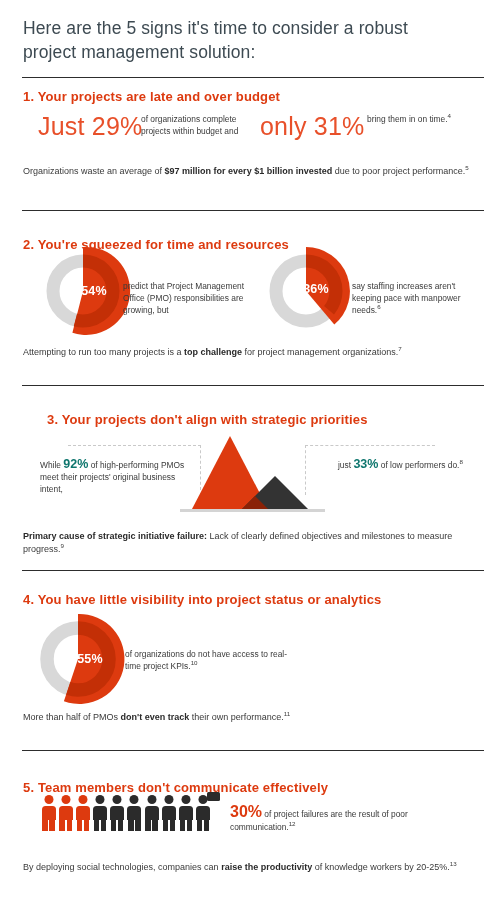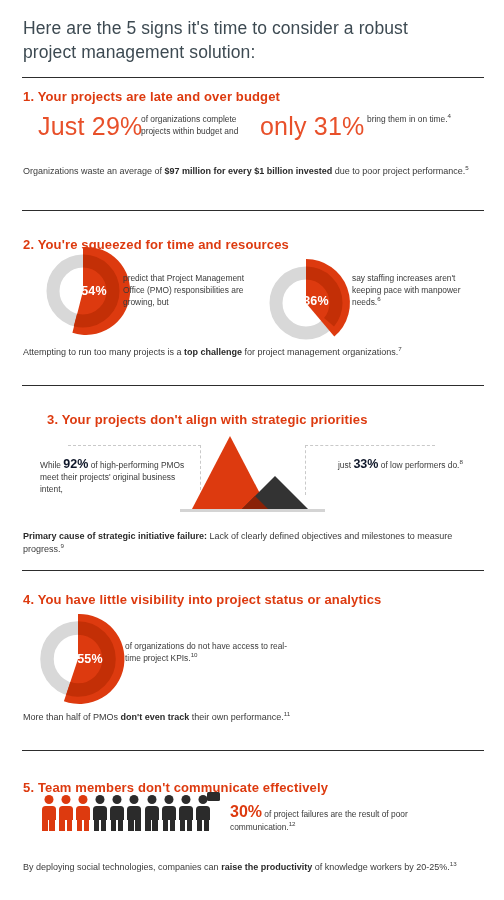--- a/index.html
+++ b/index.html
@@ -49,29 +49,29 @@
 
   
   .donut { position: absolute; }
   .donut svg { display: block; overflow: visible; }
   .donut-label {
     position: absolute; color: #ffffff; font-weight: bold;
     font-size: 12.5px; letter-spacing: 0.2px;
     transform: translate(-50%, -50%); white-space: nowrap;
   }
   .donut-cap {
-    position: absolute; font-size: 8.4px; line-height: 12px; color: #3a3a3a;
+    position: absolute; font-size: 8.4px; line-height: 12px; color: #3a3a3a; margin-top: 8px;
   }
 
   
   .mountains { position: absolute; }
   .callout {
     position: absolute; font-size: 8.4px; line-height: 12px; color: #3a3a3a;
   }
-  .callout .pct { color: #0f172a; font-size: 12.5px; font-weight: bold; }
+  .callout .pct { color: #0f766e; font-size: 12.5px; font-weight: bold; }
   .bracket {
     position: absolute; border: 1px dashed #c9c9c9; border-bottom: none;
   }
   .bracket.left  { border-left: none; }
   .bracket.right { border-right: none; }
 
   
   .people { position: absolute; display: flex; align-items: flex-end; }
   .person { position: relative; width: 15px; height: 36px; margin-right: 2.2px; }
   .person .head {
@@ -129,21 +129,21 @@
     <div class="donut" style="left:41px; top:248px;">
       <svg width="96" height="86" viewBox="0 0 96 86">
         <circle cx="42" cy="43" r="30" fill="none" stroke="#D8D8D8" stroke-width="13"></circle>
         <path d="M 42 43 L 42 -1 A 44 44 0 1 1 31.4 84.7 Z" fill="#DD3A0F"></path>
         <circle cx="42" cy="43" r="30" fill="none" stroke="#C32F06" stroke-width="13" stroke-dasharray="101.8 86.6" transform="rotate(-90 42 43)"></circle>
       </svg>
       <div class="donut-label" style="left:53px; top:43px;">54%</div>
     </div>
     <div class="donut-cap" style="left:123px; top:272px; width:135px;">predict that Project Management Office (PMO) responsibilities are growing, but</div>
 
-    <div class="donut" style="left:266px; top:260px;text-align:right;">
+    <div class="donut" style="left:266px; top:248px;text-align:right;">
       <svg width="90" height="86" viewBox="0 0 90 86">
         <circle cx="40" cy="43" r="30" fill="none" stroke="#D8D8D8" stroke-width="13"></circle>
         <path d="M 40 43 L 40 -1 A 44 44 0 0 1 68.3 76.6 Z" fill="#DD3A0F"></path>
         <circle cx="40" cy="43" r="30" fill="none" stroke="#C32F06" stroke-width="13" stroke-dasharray="67.9 120.5" transform="rotate(-90 40 43)"></circle>
       </svg>
       <div class="donut-label" style="left:50px; top:41px;">36%</div>
     </div>
     <div class="donut-cap" style="left:352px; top:272px; width:130px;"><span>say staffing increases aren't keeping pace with manpower needs.</span><sup>6</sup></div>
 
     <div class="footline" style="top:346px;">

